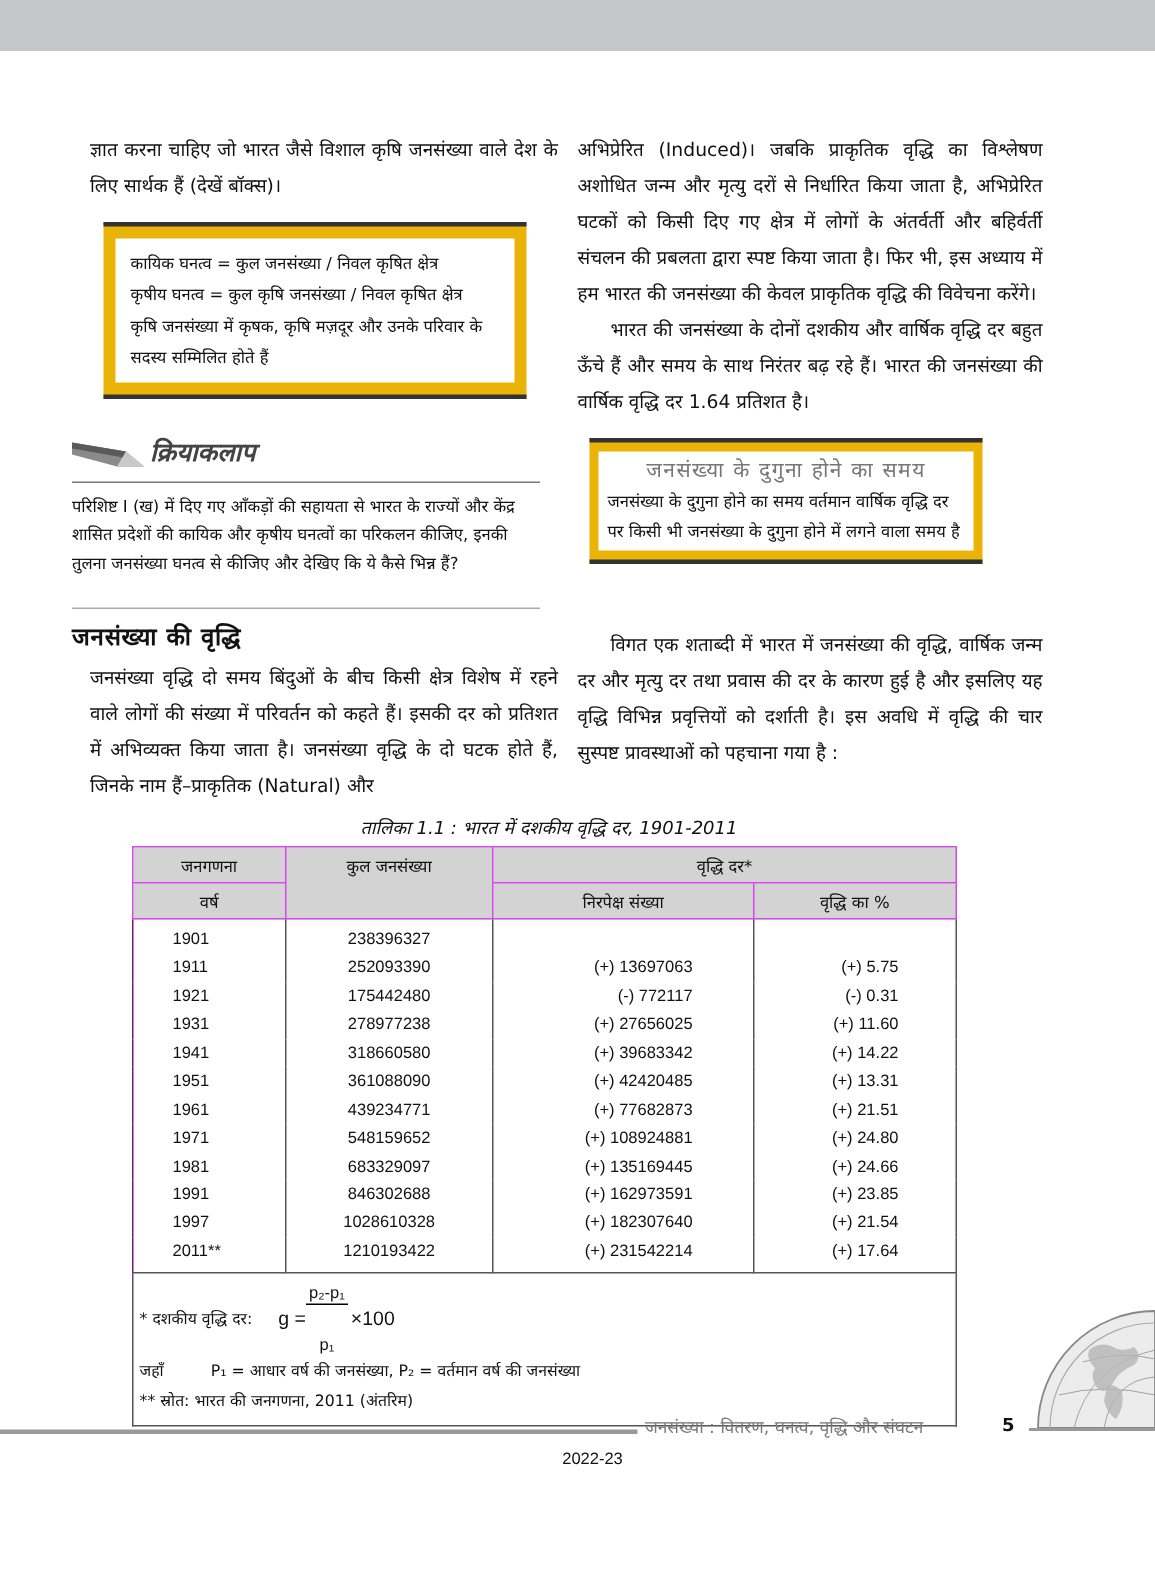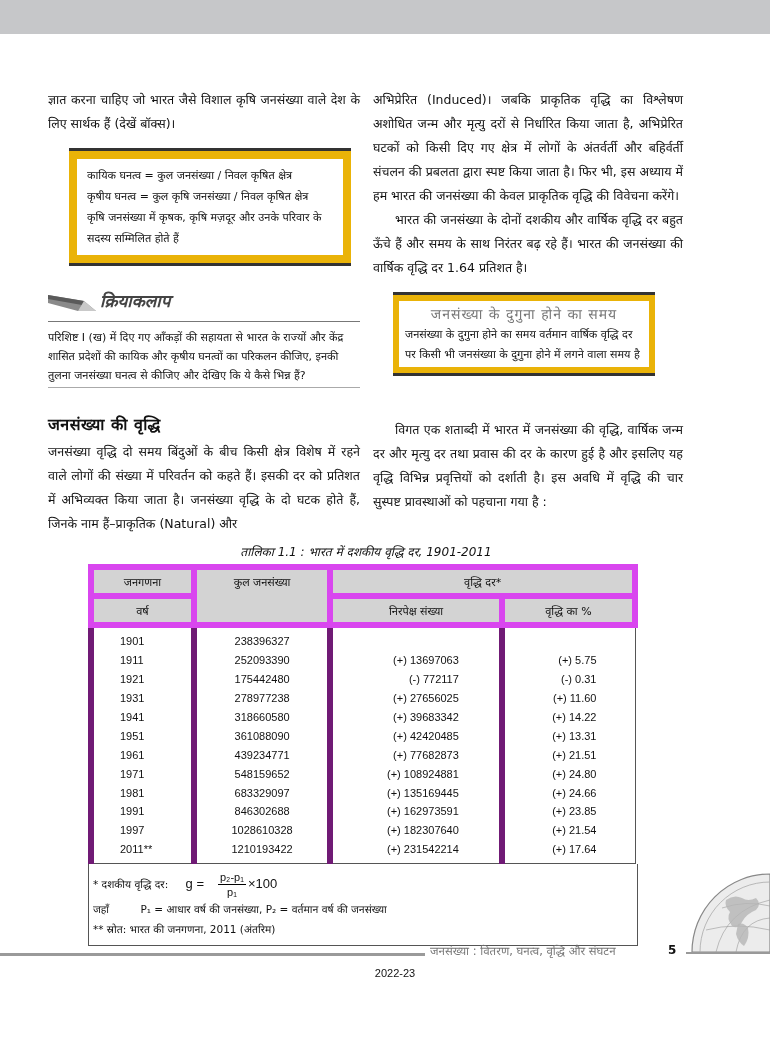--- a/index.html
+++ b/index.html
@@ -2,21 +2,21 @@
 <html><head>
 <meta charset="utf-8">
 <style>
   html, body { margin: 0; padding: 0; }
   body {
     width: 770px; height: 1048px; position: relative; overflow: hidden;
     background: #ffffff; color: #111;
     font-family: "DejaVu Sans", sans-serif;
   }
   .top-band { position: absolute; left: 0; top: 0; width: 770px; height: 34px; background: #c6c7c9; }
-  .col { position: absolute; font-size: 12.5px; line-height: 24px; text-align: justify; }
+  .col { position: absolute; font-size: 12.5px; line-height: 24px; text-align: justify; margin-left: 12px; }
   .col p { margin: 0; }
   .indent { text-indent: 22px; }
   #col-left-top { left: 48px; top: 88px; width: 312px; }
   #col-right-top { left: 373px; top: 88px; width: 310px; }
 
   
   .box {
     position: absolute; background: #eab308; padding: 8px 8px;
     border-top: 3px solid #333; border-bottom: 3px solid #333;
   }
@@ -24,42 +24,42 @@
   #box-density { left: 69px; top: 148px; width: 266px; }
   #box-doubling { left: 393px; top: 292px; width: 250px; padding: 6px 6px; }
   #box-doubling .box-title { text-align: center; font-size: 14px; color: #777; letter-spacing: 1px; line-height: 22px; }
   #box-doubling .box-inner { padding: 2px 6px; font-size: 11px; line-height: 20px; }
 
   
   #activity { position: absolute; left: 48px; top: 287px; width: 312px; }
   .activity-head { position: relative; height: 34px; border-bottom: 1.5px solid #777; }
   .pencil { position: absolute; left: 0; top: 6px; width: 48px; height: 20px; }
   .activity-title { position: absolute; left: 52px; top: 2px; font-size: 17px; font-style: italic; font-weight: bold; color: #444; }
-  .activity-text { font-size: 11px; line-height: 19px; margin-top: 6px; border-bottom: 1.5px solid #aaa; padding-bottom: 2px; }
+  .activity-text { font-size: 11px; line-height: 19px; margin-top: 6px; border-bottom: 1.5px solid #aaa; padding-bottom: 20px; }
 
   
   #section-heading { position: absolute; left: 48px; top: 413px; font-size: 16px; font-weight: bold; letter-spacing: 0.5px; }
   #col-left-bottom { left: 48px; top: 440px; width: 312px; }
   #col-right-bottom { left: 373px; top: 418px; width: 310px; }
 
   
   #table-caption { position: absolute; left: 86px; top: 543px; width: 560px; text-align: center; font-size: 12px; font-style: italic; }
   #table-wrap { position: absolute; left: 88px; top: 564px; width: 550px; }
   table.data { border-collapse: collapse; width: 550px; font-size: 11px; }
-  table.data th { background: #d3d3d3; font-weight: normal; border: 6px solid #d946ef; height: 23px; padding: 0; }
-  table.data td { height: 18.9px; padding: 0; border-left: 6px solid #701a75; border-right: 1px solid #555; font-family: "Liberation Sans", sans-serif; font-size: 11px; }
+  table.data th { background: #d3d3d3; font-weight: normal; border: 1px solid #d946ef; height: 23px; padding: 0; }
+  table.data td { height: 18.9px; padding: 0; border-left: 1px solid #701a75; border-right: 1px solid #555; font-family: "Liberation Sans", sans-serif; font-size: 11px; }
   table.data tr.first td { padding-top: 4px; }
   table.data tr.last td { padding-bottom: 4px; border-bottom: 1px solid #555; }
   .c-year { width: 92px; padding-left: 26px !important; text-align: left; }
   .c-total { width: 168px; text-align: center; }
   .c-abs { width: 164px; text-align: right; padding-right: 40px !important; }
   .c-pct { width: 124px; text-align: right; padding-right: 38px !important; }
   .notes { border: 1px solid #555; border-top: none; padding: 6px 6px 6px 4px; font-size: 10.5px; line-height: 20px; }
   .formula { display: inline-flex; align-items: center; margin-left: 14px; font-family: "Liberation Sans", sans-serif; font-size: 13px; vertical-align: middle; }
-  .frac { display: inline-flex; flex-direction: column; align-items: center; margin: 0 2px 0 14px; font-size: 11px; line-height: 14px; }
+  .frac { display: inline-flex; flex-direction: column; align-items: center; margin: 0 2px 0 0; font-size: 11px; line-height: 14px; gap: 20px; }
   .frac .num { border-bottom: 1px solid #000; padding: 0 2px; }
 
   
   .footer-rule { position: absolute; left: 0; top: 953px; width: 425px; height: 3px; background: #9a9a9a; }
   #running-title { position: absolute; left: 430px; top: 943px; font-size: 11.5px; color: #777; }
   #page-number { position: absolute; left: 668px; top: 943px; font-size: 12px; font-weight: bold; }
   #globe { position: absolute; left: 686px; top: 860px; width: 84px; height: 94px; }
   #year-stamp { position: absolute; left: 0; top: 967px; width: 770px; text-align: center; font-family: "Liberation Sans", sans-serif; font-size: 11px; margin-left: 10px; }
 </style>
 </head>

